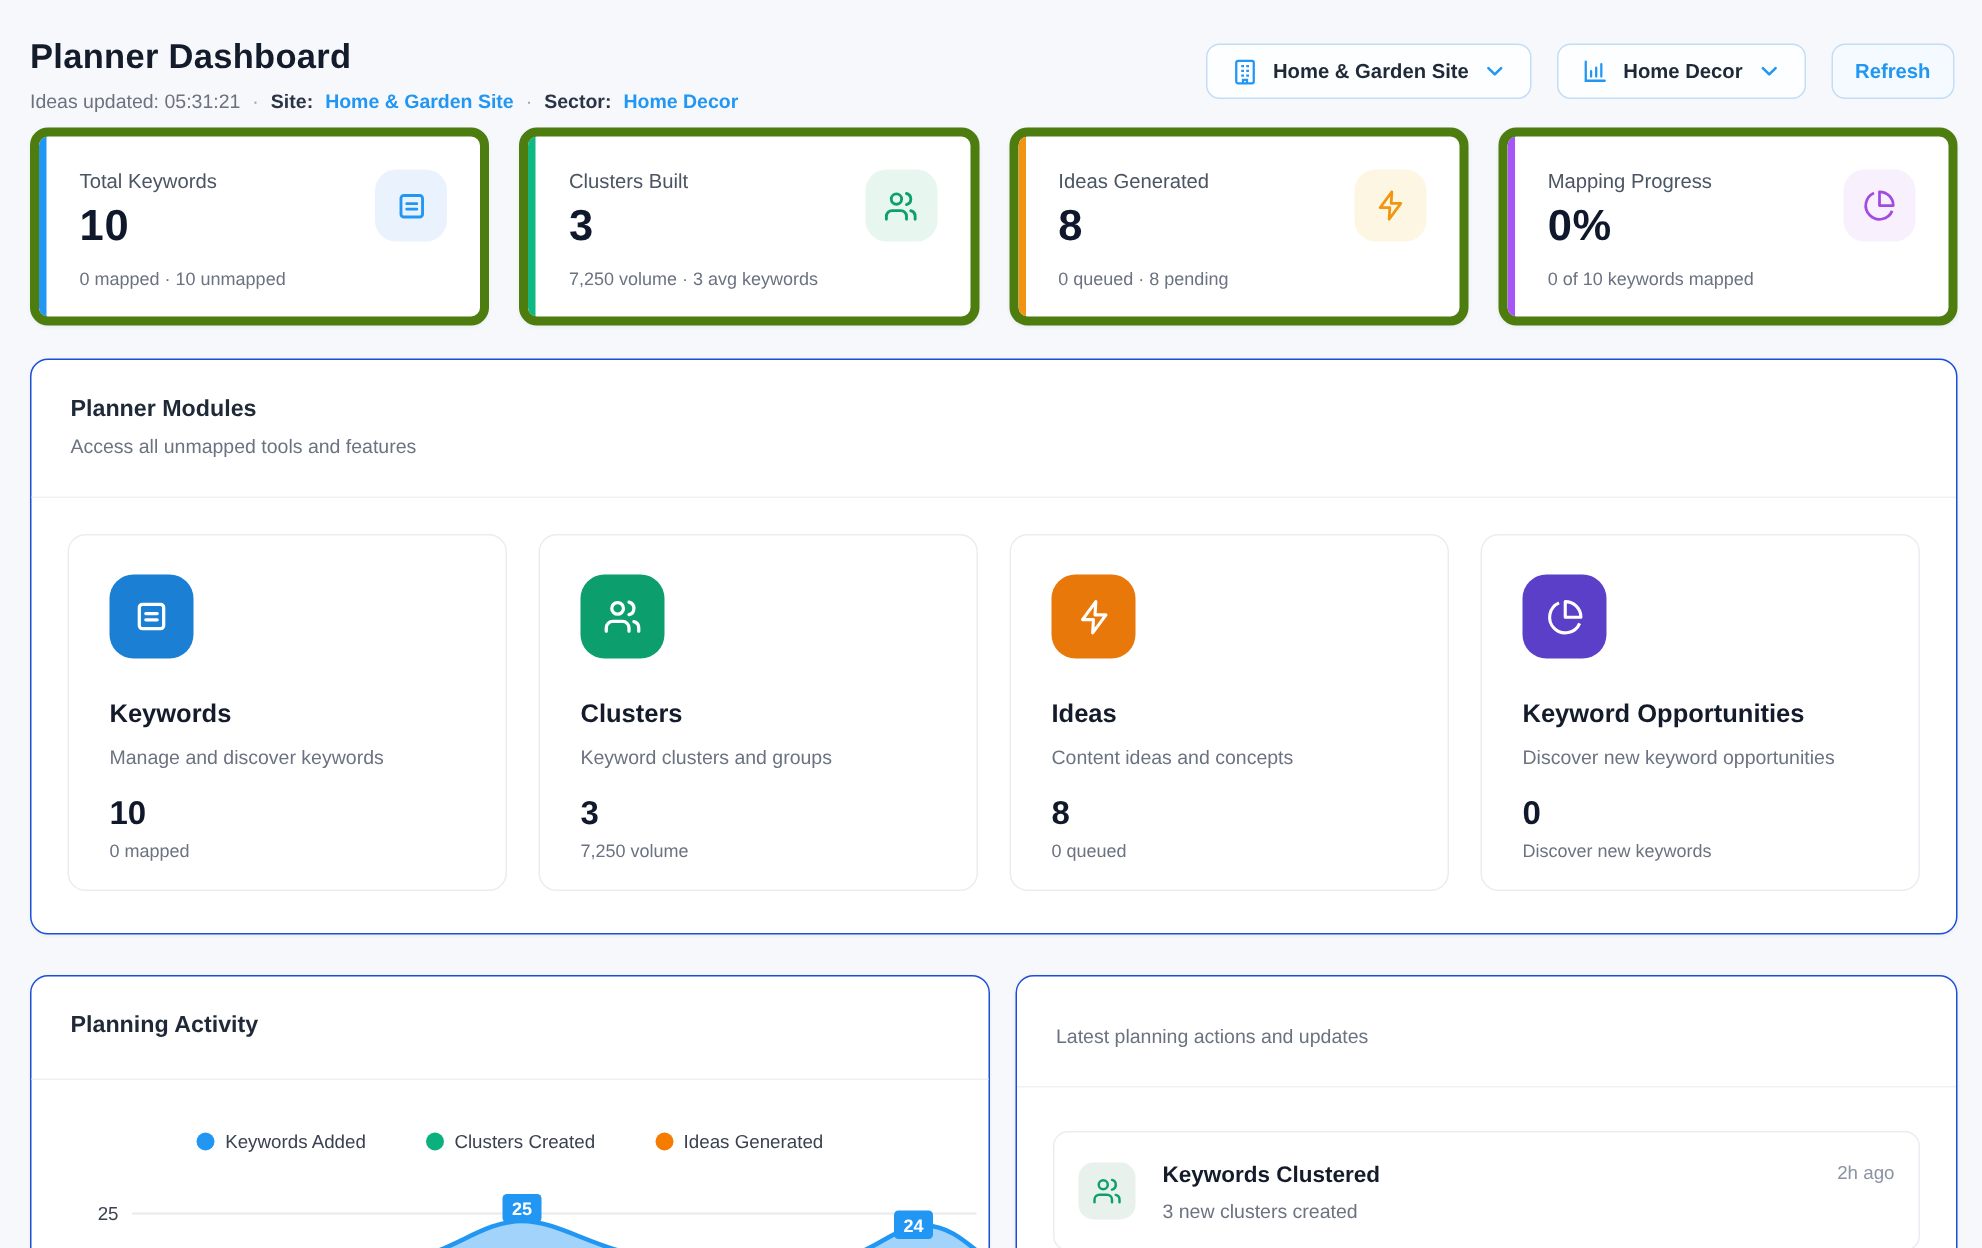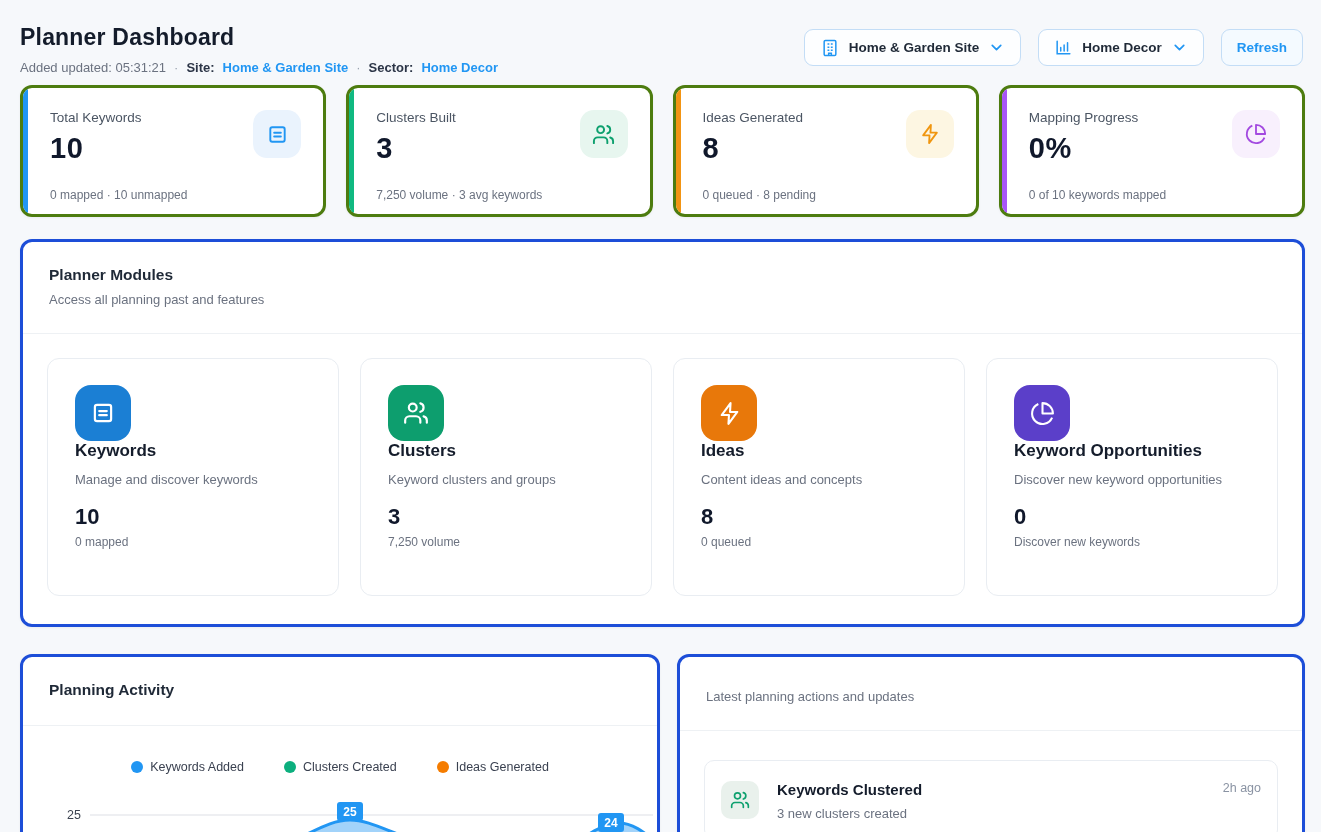--- a/index.html
+++ b/index.html
@@ -24,44 +24,44 @@
     border:1px solid #c3ddf6; border-radius:9px; background:#fdfeff;
     padding:0 15px; font-size:13.5px; font-weight:700; color:#1f2937; cursor:pointer;
   }
   .btn .bicon { color:#2196f3; display:flex; }
   .btn .chev { color:#2196f3; display:flex; }
   .btn-refresh { background:#f4faff; color:#2196f3; font-weight:700; }
 
   
   .stats { display:grid; grid-template-columns:repeat(4,1fr); gap:20px; margin-top:10px; }
   .stat-card {
-    position:relative; background:#fff; border:3px solid #4d7c0f; border-radius:12px;
+    position:relative; background:#fff; border:6px solid #4d7c0f; border-radius:12px;
     height:132px; padding:22px 24px 0 27px; overflow:hidden;
     box-shadow:0 1px 3px rgba(16,24,40,.05);
   }
   .stat-accent { position:absolute; left:0; top:0; bottom:0; width:5px; }
   .stat-label { font-size:13.5px; color:#4b5563; }
   .stat-value { font-size:29px; font-weight:800; color:#10182b; margin-top:7px; letter-spacing:.5px; }
-  .stat-sub { font-size:12px; color:#6b7280; margin-top:23px; }
+  .stat-sub { font-size:12px; color:#6b7280; margin-top:11px; }
   .stat-icon { position:absolute; right:22px; top:22px; width:48px; height:48px;
     border-radius:14px; display:flex; align-items:center; justify-content:center; }
 
   
-  .panel { background:#fff; border:3px solid #1d4ed8; border-radius:12px;
+  .panel { background:#fff; border:1px solid #1d4ed8; border-radius:12px;
     box-shadow:0 1px 3px rgba(16,24,40,.05); }
   .modules { margin-top:22px; }
   .panel-head { padding:24px 24px 26px 26px; border-bottom:1px solid #eef1f4; }
   .panel-title { font-size:15.5px; font-weight:700; color:#1f2937; }
   .panel-sub { font-size:13px; color:#6b7280; margin-top:8px; }
   .modules-body { padding:24px 24px 28px 24px; display:grid; grid-template-columns:repeat(4,1fr); gap:21px; }
   .module-card { border:1px solid #e9edf2; border-radius:12px; background:#fff; height:238px;
     padding:26px 24px 0 27px; cursor:pointer; }
   .module-icon { width:56px; height:56px; border-radius:16px; color:#fff;
     display:flex; align-items:center; justify-content:center; }
-  .module-title { font-size:17px; font-weight:800; color:#141c2b; }
+  .module-title { font-size:17px; font-weight:800; color:#141c2b; margin-top:27px; }
   .module-desc { font-size:13px; color:#6b7280; margin-top:11px; }
   .module-value { font-size:22px; font-weight:800; color:#10182b; margin-top:17px; }
   .module-sub { font-size:12px; color:#6b7280; margin-top:5px; }
 
   
   .bottom { margin-top:27px; display:grid; grid-template-columns:640px 1fr; gap:17px; }
   .bottom .panel { height:400px; }
 
   .legend { display:flex; justify-content:center; gap:40px; margin-top:34px;
     font-size:12.5px; color:#3a4150; }
@@ -119,21 +119,21 @@
       </g>
   </defs>
 </svg>
 
 <div class="page">
 
   <div class="header">
     <div>
       <div class="page-title">Planner Dashboard</div>
       <div class="meta-row">
-        <span>Added updated: 05:31:21</span>
+        <span>Ideas updated: 05:31:21</span>
         <span class="sep">·</span>
         <span class="meta-label">Site:</span>
         <span class="meta-link">Home &amp; Garden Site</span>
         <span class="sep">·</span>
         <span class="meta-label">Sector:</span>
         <span class="meta-link">Home Decor</span>
       </div>
     </div>
     <div class="controls">
       <button class="btn">
@@ -215,21 +215,21 @@
         <svg width="22" height="22" viewBox="0 0 24 24">
             <use href="#i-pie"></use>
           </svg>
       </div>
     </div>
   </div>
 
   <div class="panel modules">
     <div class="panel-head">
       <div class="panel-title">Planner Modules</div>
-      <div class="panel-sub">Access all planning past and features</div>
+      <div class="panel-sub">Access all unmapped tools and features</div>
     </div>
     <div class="modules-body">
 
       <div class="module-card">
         <div class="module-icon" style="background: rgb(27, 127, 212);">
           <svg width="26" height="26" viewBox="0 0 24 24">
               <use href="#i-note"></use>
             </svg>
         </div>
         <div class="module-title">Keywords</div>

